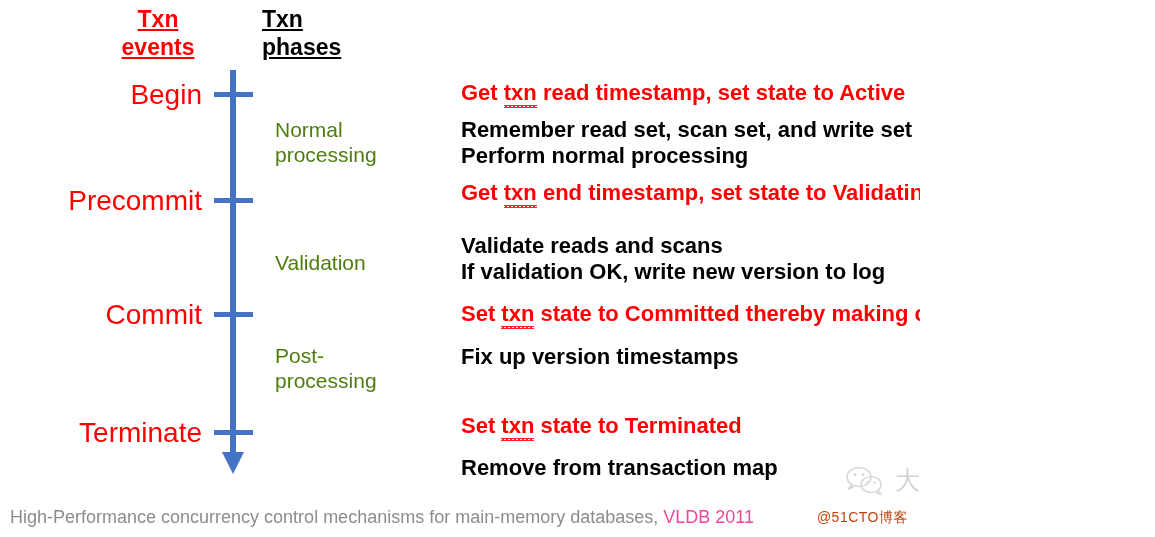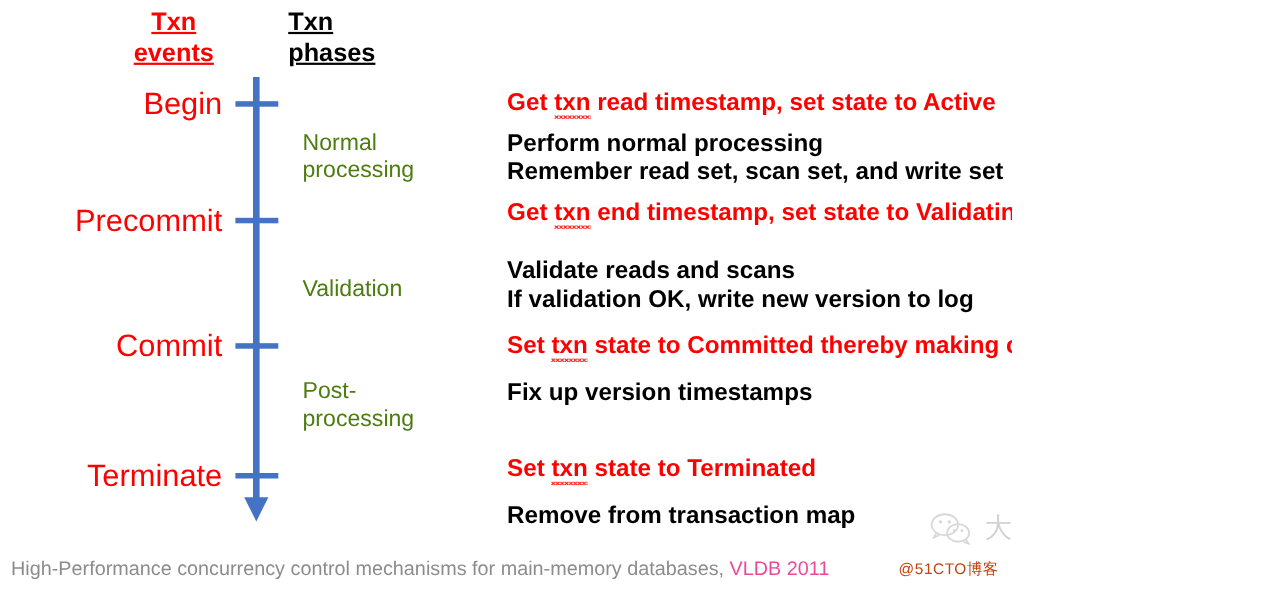--- a/index.html
+++ b/index.html
@@ -192,22 +192,22 @@
   </div>
   <div class="abs phase-label" style="top:343px">
     <span class="line">Post-</span>
     <span class="line">processing</span>
   </div>
 
   <div class="abs desc red" style="top:80px">
       <span class="line">Get <span class="sq">txn</span> read timestamp, set state to Active</span>
     </div>
   <div class="abs desc black" style="top:117px">
+      <span class="line">Remember read set, scan set, and write set</span>
       <span class="line">Perform normal processing</span>
-      <span class="line">Remember read set, scan set, and write set</span>
     </div>
   <div class="abs desc red" style="top:180px">
       <span class="line">Get <span class="sq">txn</span> end timestamp, set state to Validating</span>
     </div>
   <div class="abs desc black" style="top:233px">
       <span class="line">Validate reads and scans</span>
       <span class="line">If validation OK, write new version to log</span>
     </div>
   <div class="abs desc red" style="top:301px">
       <span class="line">Set <span class="sq">txn</span> state to Committed thereby making changes visible</span>

